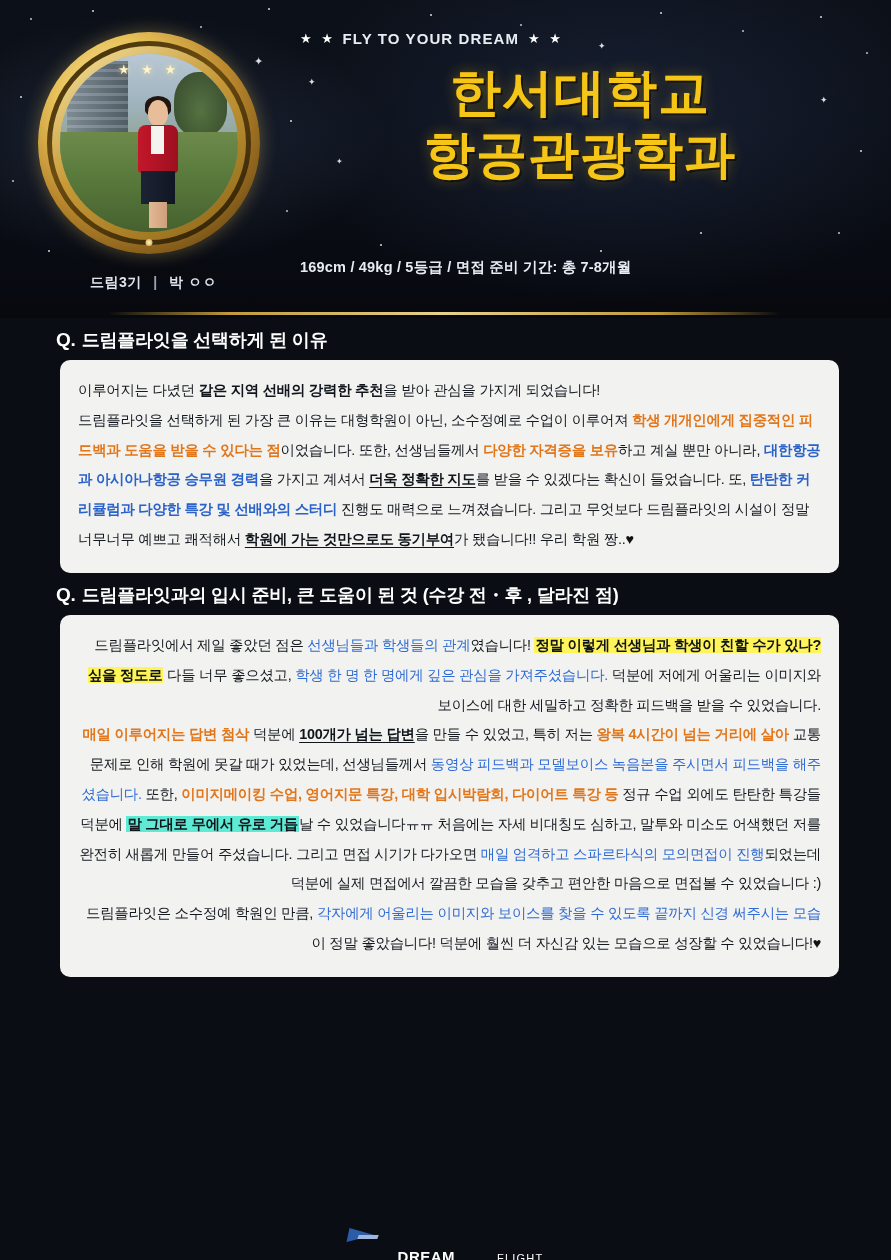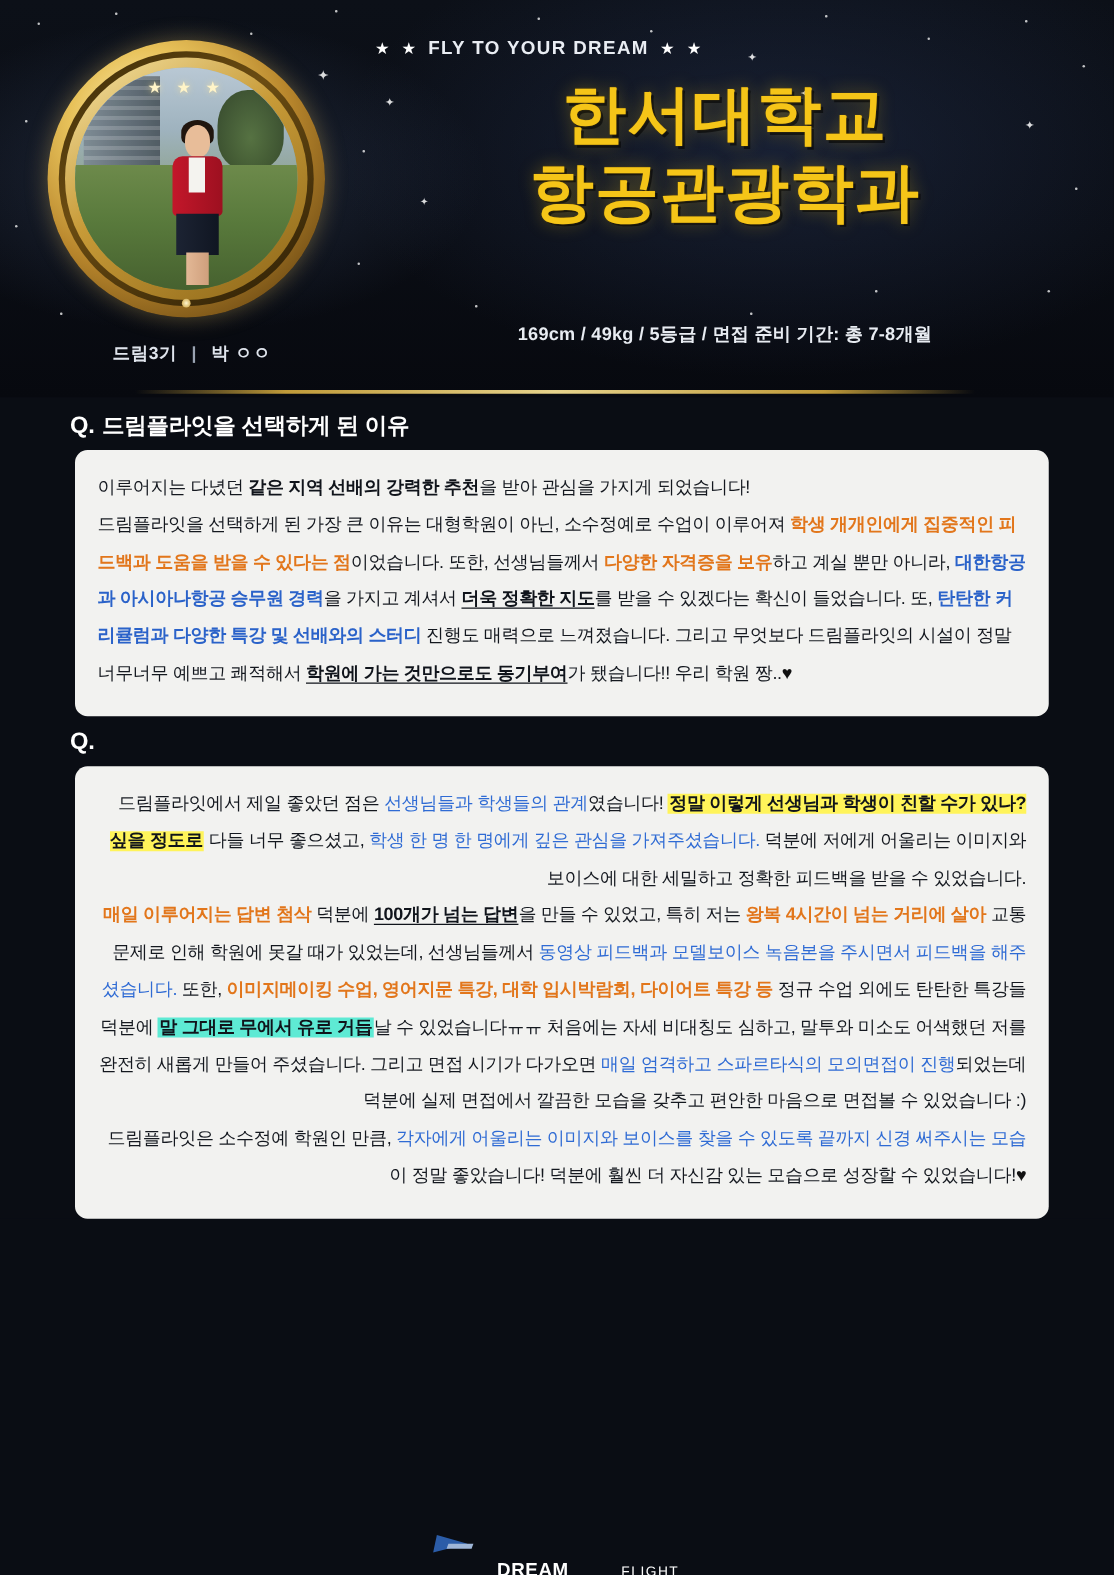--- a/index.html
+++ b/index.html
@@ -133,21 +133,20 @@
     line-height: 1.22;
     color: #f5c518;
     letter-spacing: 1px;
     text-shadow:
       0 0 1px #7a5a00,
       2px 2px 0 rgba(0,0,0,.55),
       0 0 14px rgba(245,197,24,.35);
   }
   .title-sub {
     position: absolute; left: 300px; top: 258px; width: 560px;
-    text-align: center;
     color: #e8ecf2; font-size: 14.5px; font-weight: 600; letter-spacing: .2px;
   }
 
   .author {
     position: absolute; left: 90px; top: 274px;
     color: #dfe4ec; font-size: 14px; font-weight: 600; letter-spacing: .5px;
   }
   .author .sep { color:#9aa3b2; margin: 0 7px; }
 
   .gold-rule {
@@ -316,20 +315,21 @@
     <p>
       <span>이루어지는 다녔던 </span><span class="bk">같은 지역 선배의 강력한 추천</span><span>을 받아 관심을 가지게 되었습니다!</span>
     </p>
     <p>
       <span>드림플라잇을 선택하게 된 가장 큰 이유는 대형학원이 아닌, 소수정예로 수업이 이루어져 </span><span class="or">학생 개개인에게 집중적인 피드백과 도움을 받을 수 있다는 점</span><span>이었습니다. 또한, 선생님들께서 </span><span class="or">다양한 자격증을 보유</span><span>하고 계실 뿐만 아니라, </span><span class="bl">대한항공과 아시아나항공 승무원 경력</span><span>을 가지고 계셔서 </span><span class="bk u">더욱 정확한 지도</span><span>를 받을 수 있겠다는 확신이 들었습니다. 또, </span><span class="bl">탄탄한 커리큘럼과 다양한 특강 및 선배와의 스터디</span><span> 진행도 매력으로 느껴졌습니다. 그리고 무엇보다 드림플라잇의 시설이 정말 너무너무 예쁘고 쾌적해서 </span><span class="bk u">학원에 가는 것만으로도 동기부여</span><span>가 됐습니다!! 우리 학원 짱..</span><span class="heart">♥</span>
     </p>
   </div>
 
   <div class="qline">
     <span class="q">Q.</span>
+    <span>드림플라잇과의 입시 준비, 큰 도움이 된 것  (수강 전・후 ,  달라진 점)</span>
   </div>
 
   <div class="card second">
     <p>
       <span>드림플라잇에서 제일 좋았던 점은 </span><span class="bl2">선생님들과 학생들의 관계</span><span>였습니다! </span><span class="hl">정말 이렇게 선생님과 학생이 친할 수가 있나? 싶을 정도로</span><span> 다들 너무 좋으셨고, </span><span class="bl2">학생 한 명 한 명에게 깊은 관심을 가져주셨습니다.</span><span> 덕분에 저에게 어울리는 이미지와 보이스에 대한 세밀하고 정확한 피드백을 받을 수 있었습니다.</span>
     </p>
     <p>
       <span class="or">매일 이루어지는 답변 첨삭</span><span> 덕분에 </span><span class="bk u">100개가 넘는 답변</span><span>을 만들 수 있었고, 특히 저는 </span><span class="or">왕복 4시간이 넘는 거리에 살아</span><span> 교통 문제로 인해 학원에 못갈 때가 있었는데, 선생님들께서 </span><span class="bl2">동영상 피드백과 모델보이스 녹음본을 주시면서 피드백을 해주셨습니다.</span><span> 또한, </span><span class="or">이미지메이킹 수업, 영어지문 특강, 대학 입시박람회, 다이어트 특강 등</span><span> 정규 수업 외에도 탄탄한 특강들 덕분에 </span><span class="hlb">말 그대로 무에서 유로 거듭</span><span>날 수 있었습니다ㅠㅠ 처음에는 자세 비대칭도 심하고, 말투와 미소도 어색했던 저를 완전히 새롭게 만들어 주셨습니다. 그리고 면접 시기가 다가오면 </span><span class="bl2">매일 엄격하고 스파르타식의 모의면접이 진행</span><span>되었는데 덕분에 실제 면접에서 깔끔한 모습을 갖추고 편안한 마음으로 면접볼 수 있었습니다 :)</span>
     </p>
     <p>

